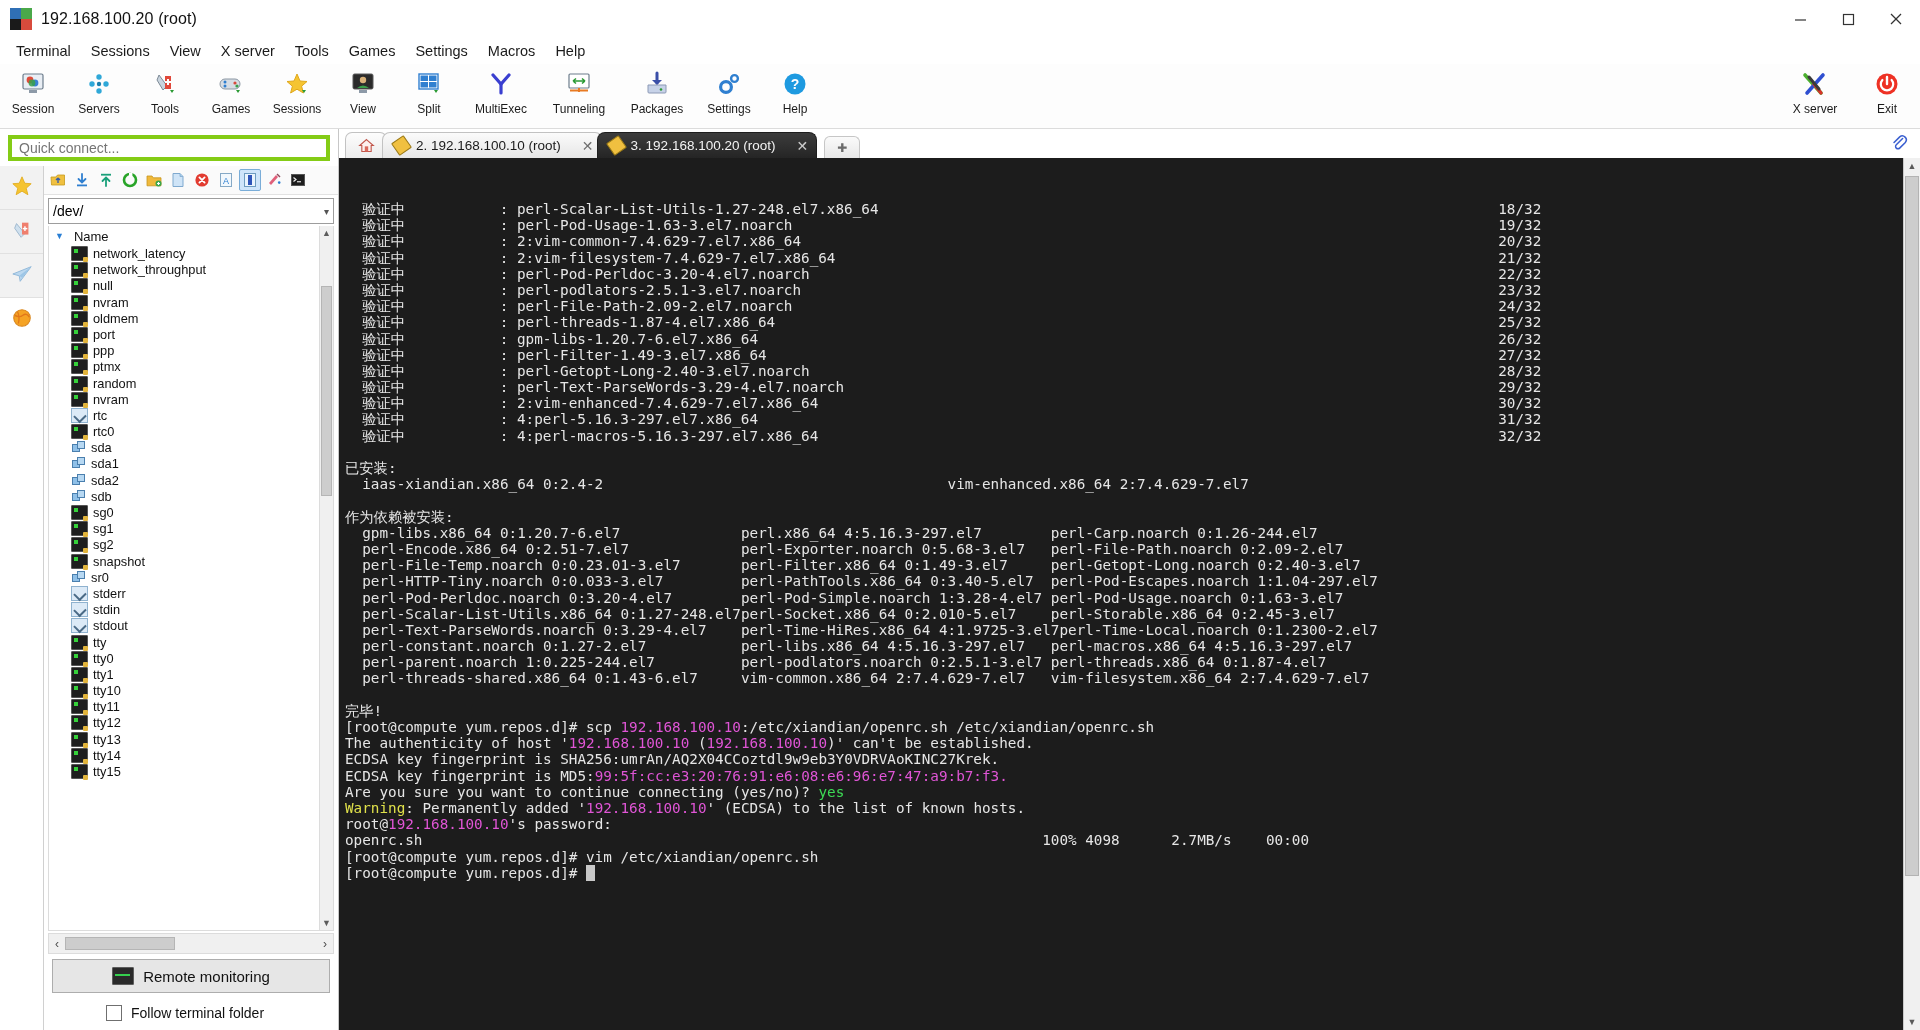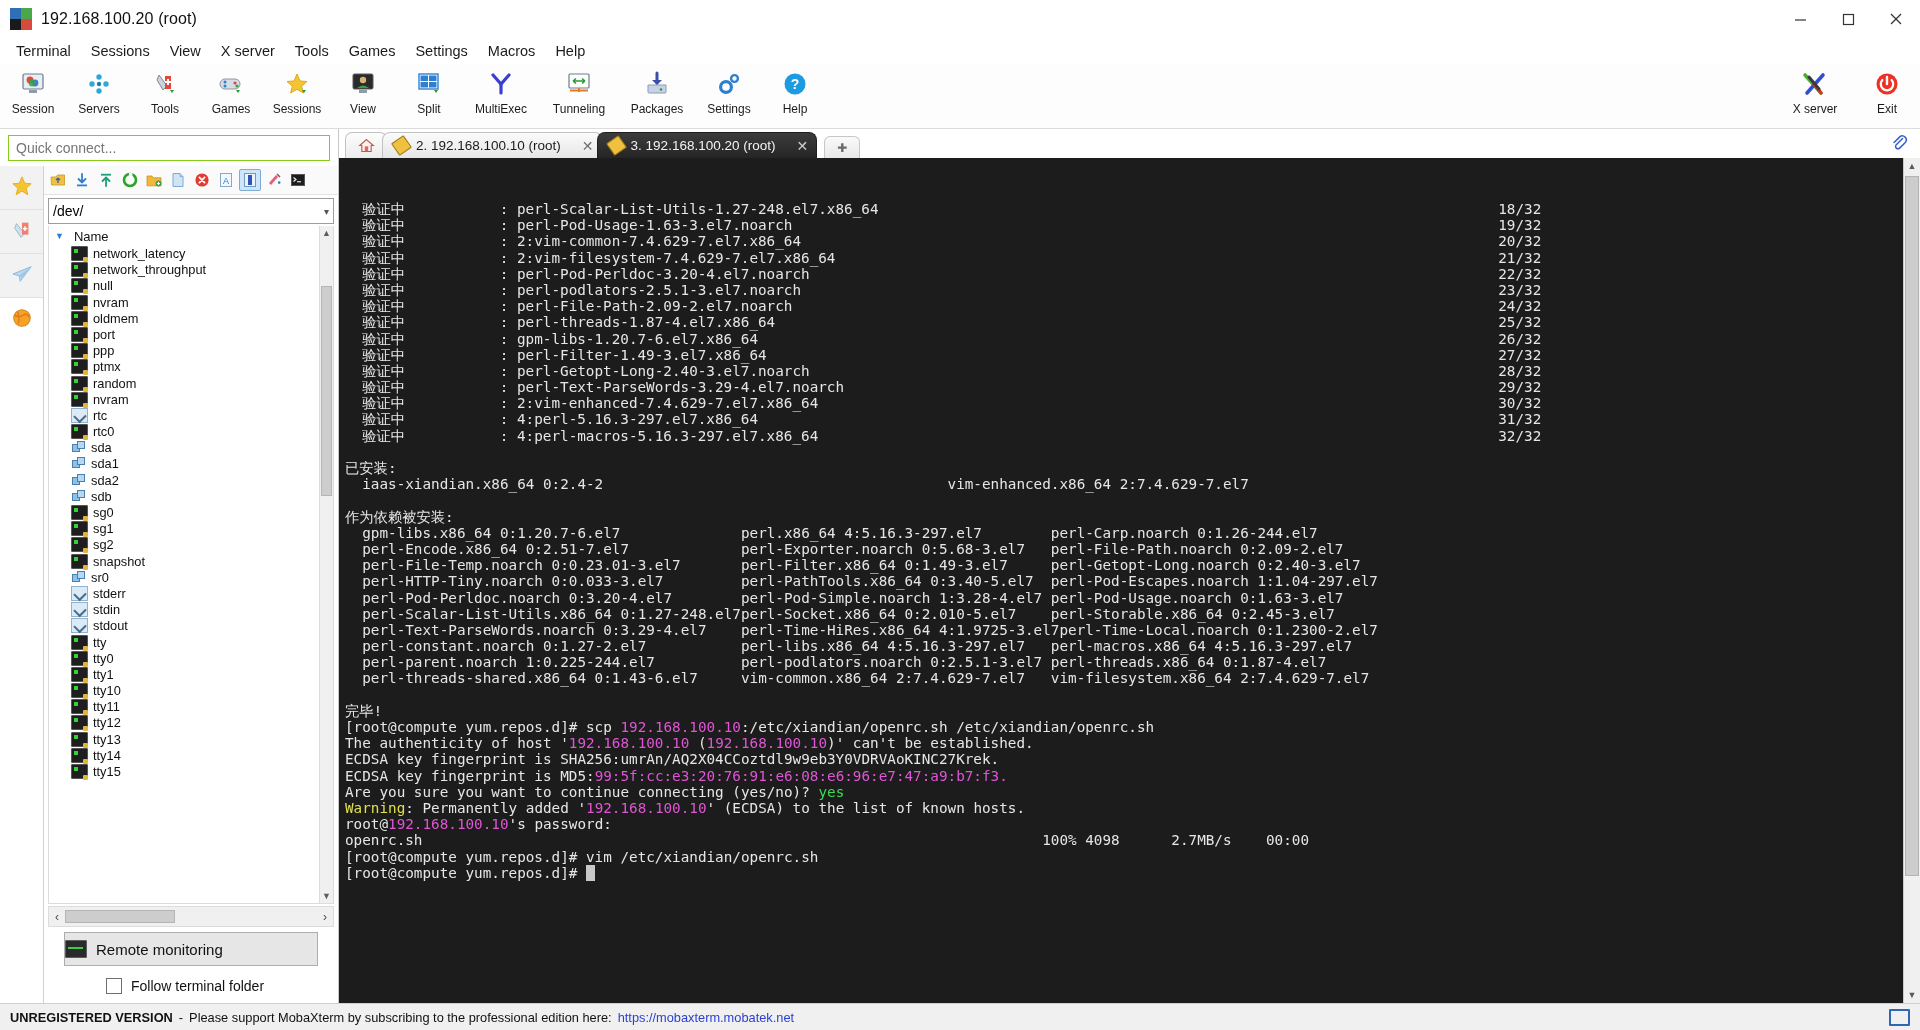--- a/index.html
+++ b/index.html
@@ -35,21 +35,21 @@
   .tool .tl{font-size:12px;color:#1b1b1b;margin-top:3px;white-space:nowrap;text-align:center;}
   .tool-sep{flex:1 1 auto;}
   .tool.wide{width:78px;}
 
   
   .body{flex:1 1 auto;display:flex;min-height:0;}
 
   
   .leftpanel{width:338px;flex:0 0 338px;background:#f4f4f4;display:flex;flex-direction:column;border-right:1px solid #c7c7c7;}
   .qc-wrap{padding:6px 8px 5px 8px;background:#fff;}
-  .qc-input{width:100%;box-sizing:border-box;height:26px;border:1px solid #84cc16;padding:2px 7px;font-size:14px;color:#7a7a7a;background:#fff;outline:none;font-family:"Liberation Sans",sans-serif;}
+  .qc-input{width:100%;box-sizing:border-box;height:26px;border:4px solid #84cc16;padding:2px 7px;font-size:14px;color:#7a7a7a;background:#fff;outline:none;font-family:"Liberation Sans",sans-serif;}
   .left-main{flex:1 1 auto;display:flex;min-height:0;}
   .vtabs{width:43px;flex:0 0 43px;background:#fafafa;border-right:1px solid #d0d0d0;display:flex;flex-direction:column;}
   .vtab{height:43px;display:flex;align-items:center;justify-content:center;border-bottom:1px solid #e1e1e1;background:#f2f2f2;}
   .vtab.plain{background:#fff;border-bottom:none;}
   .browser{flex:1 1 auto;display:flex;flex-direction:column;min-width:0;background:#fff;}
   .btoolbar{height:26px;display:flex;align-items:center;gap:2px;padding:1px 3px;background:#fafafa;border-bottom:1px solid #e2e2e2;}
   .bt{width:22px;height:22px;display:flex;align-items:center;justify-content:center;border-radius:2px;}
   .bt.sel{background:#cfe5fa;border:1px solid #7aadd8;box-sizing:border-box;}
   .pathbar{height:24px;margin:3px 4px 2px 4px;border:1px solid #9d9d9d;background:#fff;display:flex;align-items:center;padding:0 4px;}
   .pathbar .p{flex:1 1 auto;font-size:14px;color:#000;}
@@ -69,21 +69,21 @@
   .ic-blk{background:transparent;}
   .ic-blk:before{content:"";position:absolute;left:1px;top:4px;width:6px;height:6px;background:#8fc0e8;border:1px solid #4a7fae;}
   .ic-blk:after{content:"";position:absolute;left:6px;top:1px;width:6px;height:6px;background:#b7d8f2;border:1px solid #4a7fae;}
   .fl-scroll{position:absolute;right:0;top:0;width:13px;height:100%;background:#f0f0f0;border-left:1px solid #dcdcdc;}
   .fl-scroll .up,.fl-scroll .dn{height:14px;display:flex;align-items:center;justify-content:center;color:#5c5c5c;font-size:9px;}
   .fl-scroll .thumb{position:absolute;left:1px;width:11px;background:#cdcdcd;border:1px solid #b5b5b5;box-sizing:border-box;}
   .hscroll{height:19px;margin:2px 4px;display:flex;align-items:center;background:#f0f0f0;border:1px solid #dcdcdc;}
   .hscroll .ar{width:16px;text-align:center;color:#4d4d4d;font-size:12px;}
   .hscroll .track{flex:1 1 auto;height:13px;position:relative;}
   .hscroll .thumb{position:absolute;left:0;top:0;height:13px;width:110px;background:#cdcdcd;border:1px solid #b5b5b5;box-sizing:border-box;}
-  .remote-btn{margin:3px 20px;height:32px;background:#e6e6e6;border:1px solid #adadad;display:flex;align-items:center;justify-content:flex-start;gap:9px;font-size:15px;color:#111;}
+  .remote-btn{margin:3px 8px;height:32px;background:#e6e6e6;border:1px solid #adadad;display:flex;align-items:center;justify-content:center;gap:9px;font-size:15px;color:#111;}
   .rm-ic{width:20px;height:16px;background:#2a2a2a;border:1px solid #5d5d5d;border-radius:1px;position:relative;}
   .rm-ic:after{content:"";position:absolute;left:2px;top:6px;width:15px;height:2px;background:#35cf4e;}
   .follow{height:34px;display:flex;align-items:center;gap:9px;padding-left:62px;font-size:14px;color:#111;}
   .cbox{width:14px;height:14px;border:1px solid #6f6f6f;background:#fff;}
 
   
   .rightpanel{flex:1 1 auto;display:flex;flex-direction:column;min-width:0;background:#fff;}
   .tabstrip{height:29px;background:#ffffff;display:flex;align-items:flex-end;padding-left:6px;flex:0 0 29px;}
   .hometab{width:40px;height:25px;background:linear-gradient(#fdfdfd,#ececec);border:1px solid #c2c2c2;border-bottom:none;border-radius:7px 7px 0 0;display:flex;align-items:center;justify-content:center;margin-right:-5px;}
   .tab{height:25px;display:flex;align-items:center;padding:0 8px 0 11px;border-radius:8px 8px 0 0;font-size:13.5px;gap:7px;position:relative;}
@@ -656,22 +656,13 @@
         <div class="term" id="term"><div class="row">  验证中           : perl-Scalar-List-Utils-1.27-248.el7.x86_64                                                                        18/32</div><div class="row">  验证中           : perl-Pod-Usage-1.63-3.el7.noarch                                                                                  19/32</div><div class="row">  验证中           : 2:vim-common-7.4.629-7.el7.x86_64                                                                                 20/32</div><div class="row">  验证中           : 2:vim-filesystem-7.4.629-7.el7.x86_64                                                                             21/32</div><div class="row">  验证中           : perl-Pod-Perldoc-3.20-4.el7.noarch                                                                                22/32</div><div class="row">  验证中           : perl-podlators-2.5.1-3.el7.noarch                                                                                 23/32</div><div class="row">  验证中           : perl-File-Path-2.09-2.el7.noarch                                                                                  24/32</div><div class="row">  验证中           : perl-threads-1.87-4.el7.x86_64                                                                                    25/32</div><div class="row">  验证中           : gpm-libs-1.20.7-6.el7.x86_64                                                                                      26/32</div><div class="row">  验证中           : perl-Filter-1.49-3.el7.x86_64                                                                                     27/32</div><div class="row">  验证中           : perl-Getopt-Long-2.40-3.el7.noarch                                                                                28/32</div><div class="row">  验证中           : perl-Text-ParseWords-3.29-4.el7.noarch                                                                            29/32</div><div class="row">  验证中           : 2:vim-enhanced-7.4.629-7.el7.x86_64                                                                               30/32</div><div class="row">  验证中           : 4:perl-5.16.3-297.el7.x86_64                                                                                      31/32</div><div class="row">  验证中           : 4:perl-macros-5.16.3-297.el7.x86_64                                                                               32/32</div><div class="row"></div><div class="row">已安装:</div><div class="row">  iaas-xiandian.x86_64 0:2.4-2                                        vim-enhanced.x86_64 2:7.4.629-7.el7          </div><div class="row"></div><div class="row">作为依赖被安装:</div><div class="row">  gpm-libs.x86_64 0:1.20.7-6.el7              perl.x86_64 4:5.16.3-297.el7        perl-Carp.noarch 0:1.26-244.el7</div><div class="row">  perl-Encode.x86_64 0:2.51-7.el7             perl-Exporter.noarch 0:5.68-3.el7   perl-File-Path.noarch 0:2.09-2.el7</div><div class="row">  perl-File-Temp.noarch 0:0.23.01-3.el7       perl-Filter.x86_64 0:1.49-3.el7     perl-Getopt-Long.noarch 0:2.40-3.el7</div><div class="row">  perl-HTTP-Tiny.noarch 0:0.033-3.el7         perl-PathTools.x86_64 0:3.40-5.el7  perl-Pod-Escapes.noarch 1:1.04-297.el7</div><div class="row">  perl-Pod-Perldoc.noarch 0:3.20-4.el7        perl-Pod-Simple.noarch 1:3.28-4.el7 perl-Pod-Usage.noarch 0:1.63-3.el7</div><div class="row">  perl-Scalar-List-Utils.x86_64 0:1.27-248.el7perl-Socket.x86_64 0:2.010-5.el7    perl-Storable.x86_64 0:2.45-3.el7</div><div class="row">  perl-Text-ParseWords.noarch 0:3.29-4.el7    perl-Time-HiRes.x86_64 4:1.9725-3.el7perl-Time-Local.noarch 0:1.2300-2.el7</div><div class="row">  perl-constant.noarch 0:1.27-2.el7           perl-libs.x86_64 4:5.16.3-297.el7   perl-macros.x86_64 4:5.16.3-297.el7</div><div class="row">  perl-parent.noarch 1:0.225-244.el7          perl-podlators.noarch 0:2.5.1-3.el7 perl-threads.x86_64 0:1.87-4.el7</div><div class="row">  perl-threads-shared.x86_64 0:1.43-6.el7     vim-common.x86_64 2:7.4.629-7.el7   vim-filesystem.x86_64 2:7.4.629-7.el7</div><div class="row"></div><div class="row">完毕!</div><div class="row">[root@compute yum.repos.d]# scp <span class="c-mag">192.168.100.10</span>:/etc/xiandian/openrc.sh /etc/xiandian/openrc.sh</div><div class="row">The authenticity of host '<span class="c-mag">192.168.100.10</span> (<span class="c-mag">192.168.100.10</span>)' can't be established.</div><div class="row">ECDSA key fingerprint is SHA256:umrAn/AQ2X04CCoztdl9w9eb3Y0VDRVAoKINC27Krek.</div><div class="row">ECDSA key fingerprint is MD5:<span class="c-mag">99:5f:cc:e3:20:76:91:e6:08:e6:96:e7:47:a9:b7:f3.</span></div><div class="row">Are you sure you want to continue connecting (yes/no)? <span class="c-grn">yes</span></div><div class="row"><span class="c-yel">Warning</span>: Permanently added '<span class="c-mag">192.168.100.10</span>' (ECDSA) to the list of known hosts.</div><div class="row">root@<span class="c-mag">192.168.100.10</span>'s password:</div><div class="row">openrc.sh                                                                        100% 4098      2.7MB/s    00:00</div><div class="row">[root@compute yum.repos.d]# vim /etc/xiandian/openrc.sh</div><div class="row">[root@compute yum.repos.d]# <span style="background:#c8c8c8">&nbsp;</span></div></div>
         <div class="term-scroll">
           <div class="ar">▲</div>
           <div class="thumb" style="top:18px;height:700px"></div>
           <div class="ar" style="position:absolute;bottom:0;width:16px">▼</div>
         </div>
       </div>
     </div>
   </div>
 
-  <div class="statusbar">
-    <span class="unreg">UNREGISTERED VERSION</span>
-    <span>-</span>
-    <span>Please support MobaXterm by subscribing to the professional edition here:</span>
-    <a href="#">https://mobaxterm.mobatek.net</a>
-    <span class="sb-right">
-      <span class="sb-mon"></span>
-    </span>
-  </div>
 </div>
 
 </body></html>

